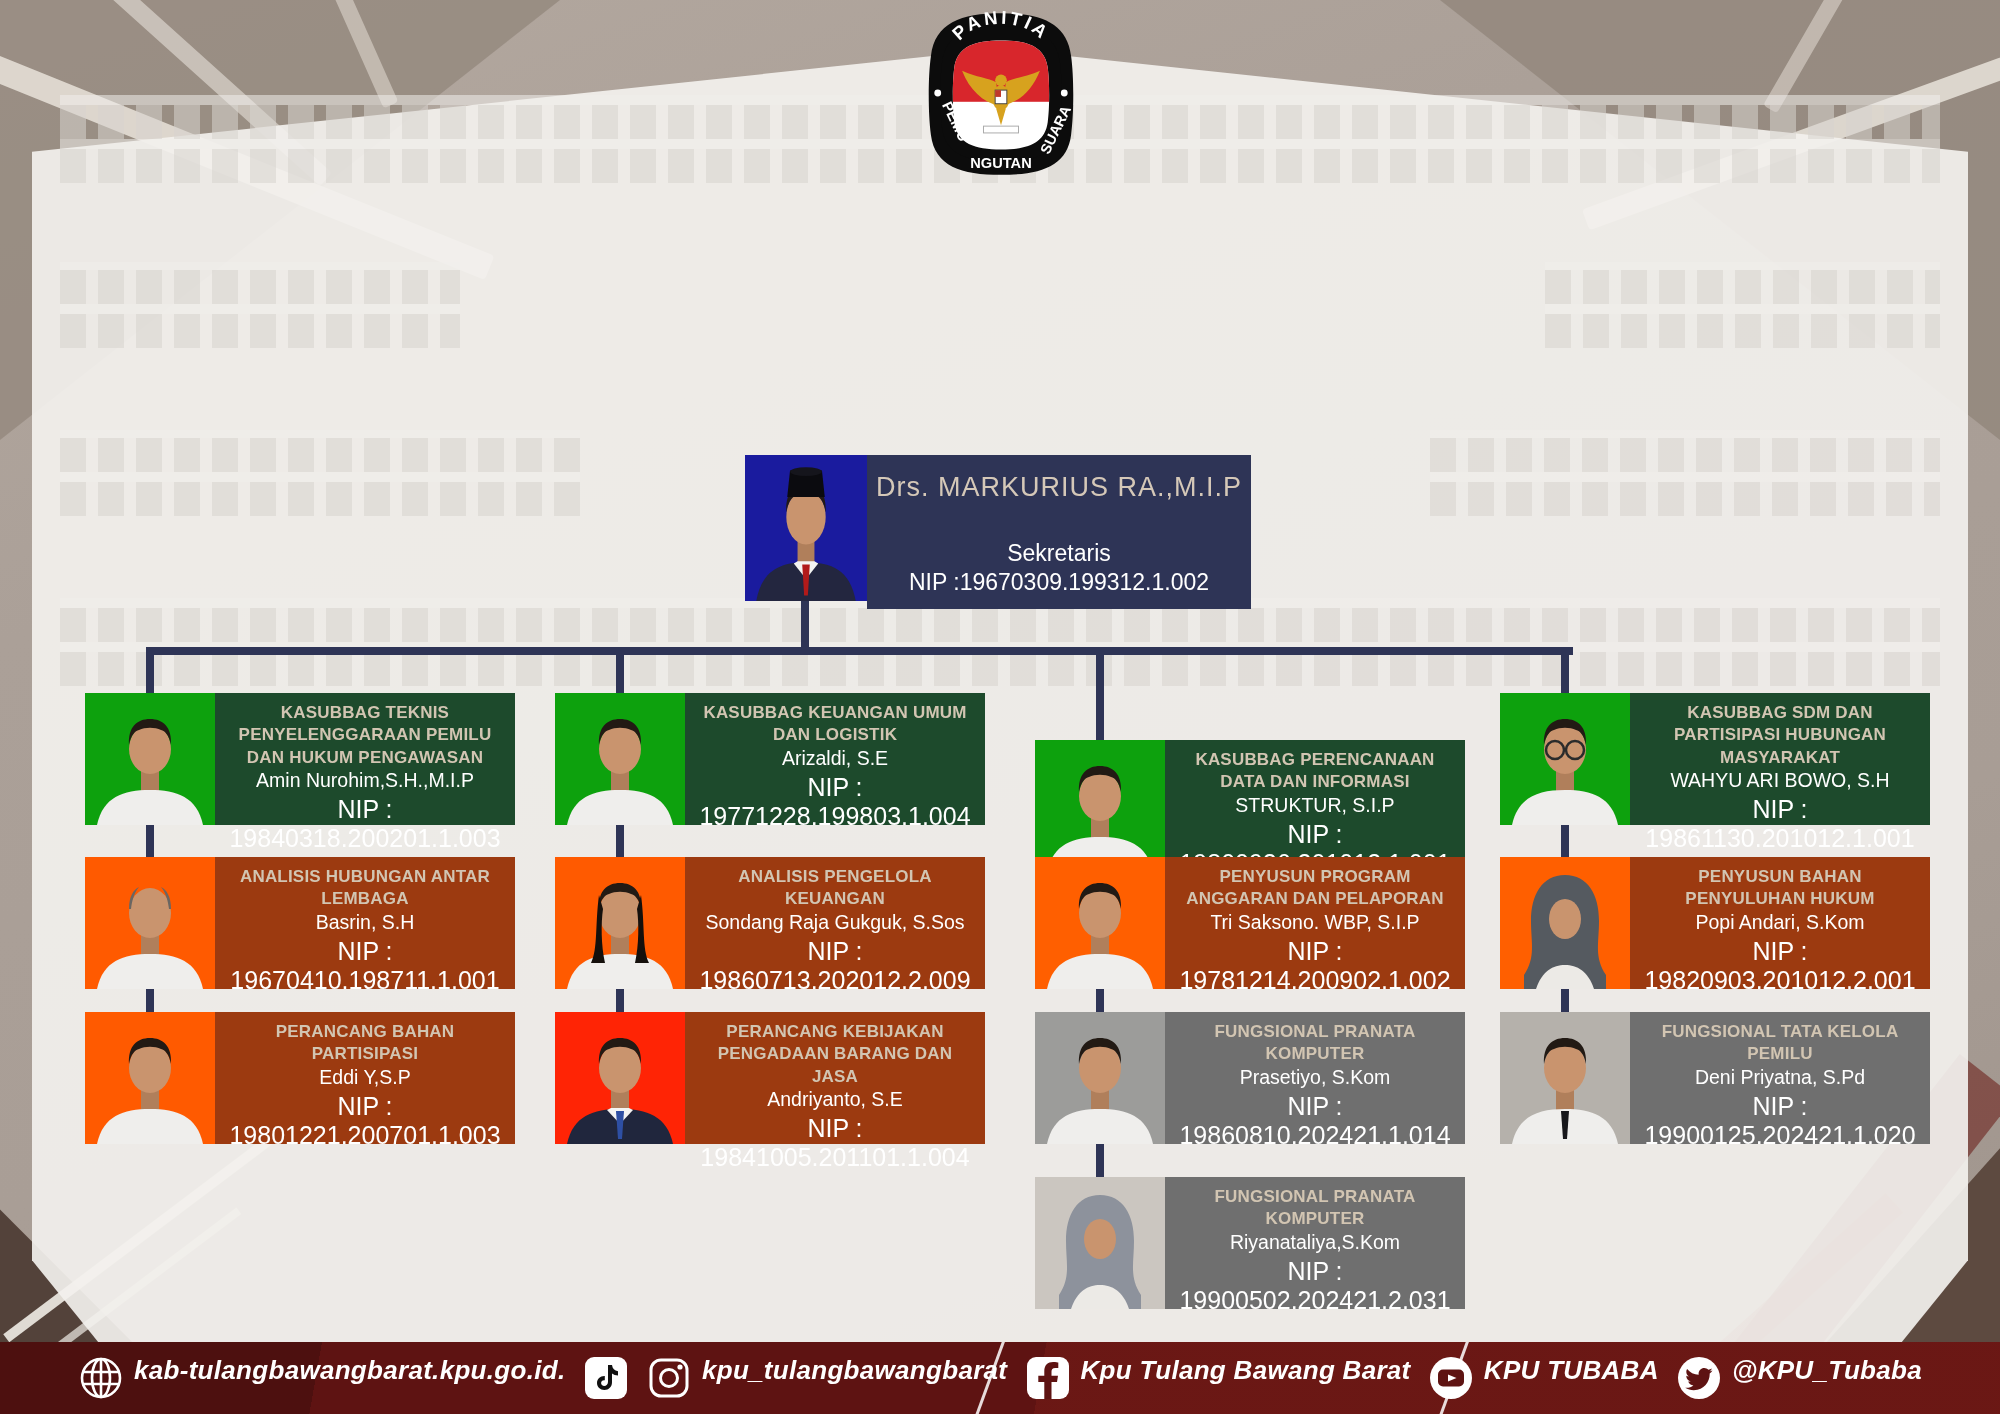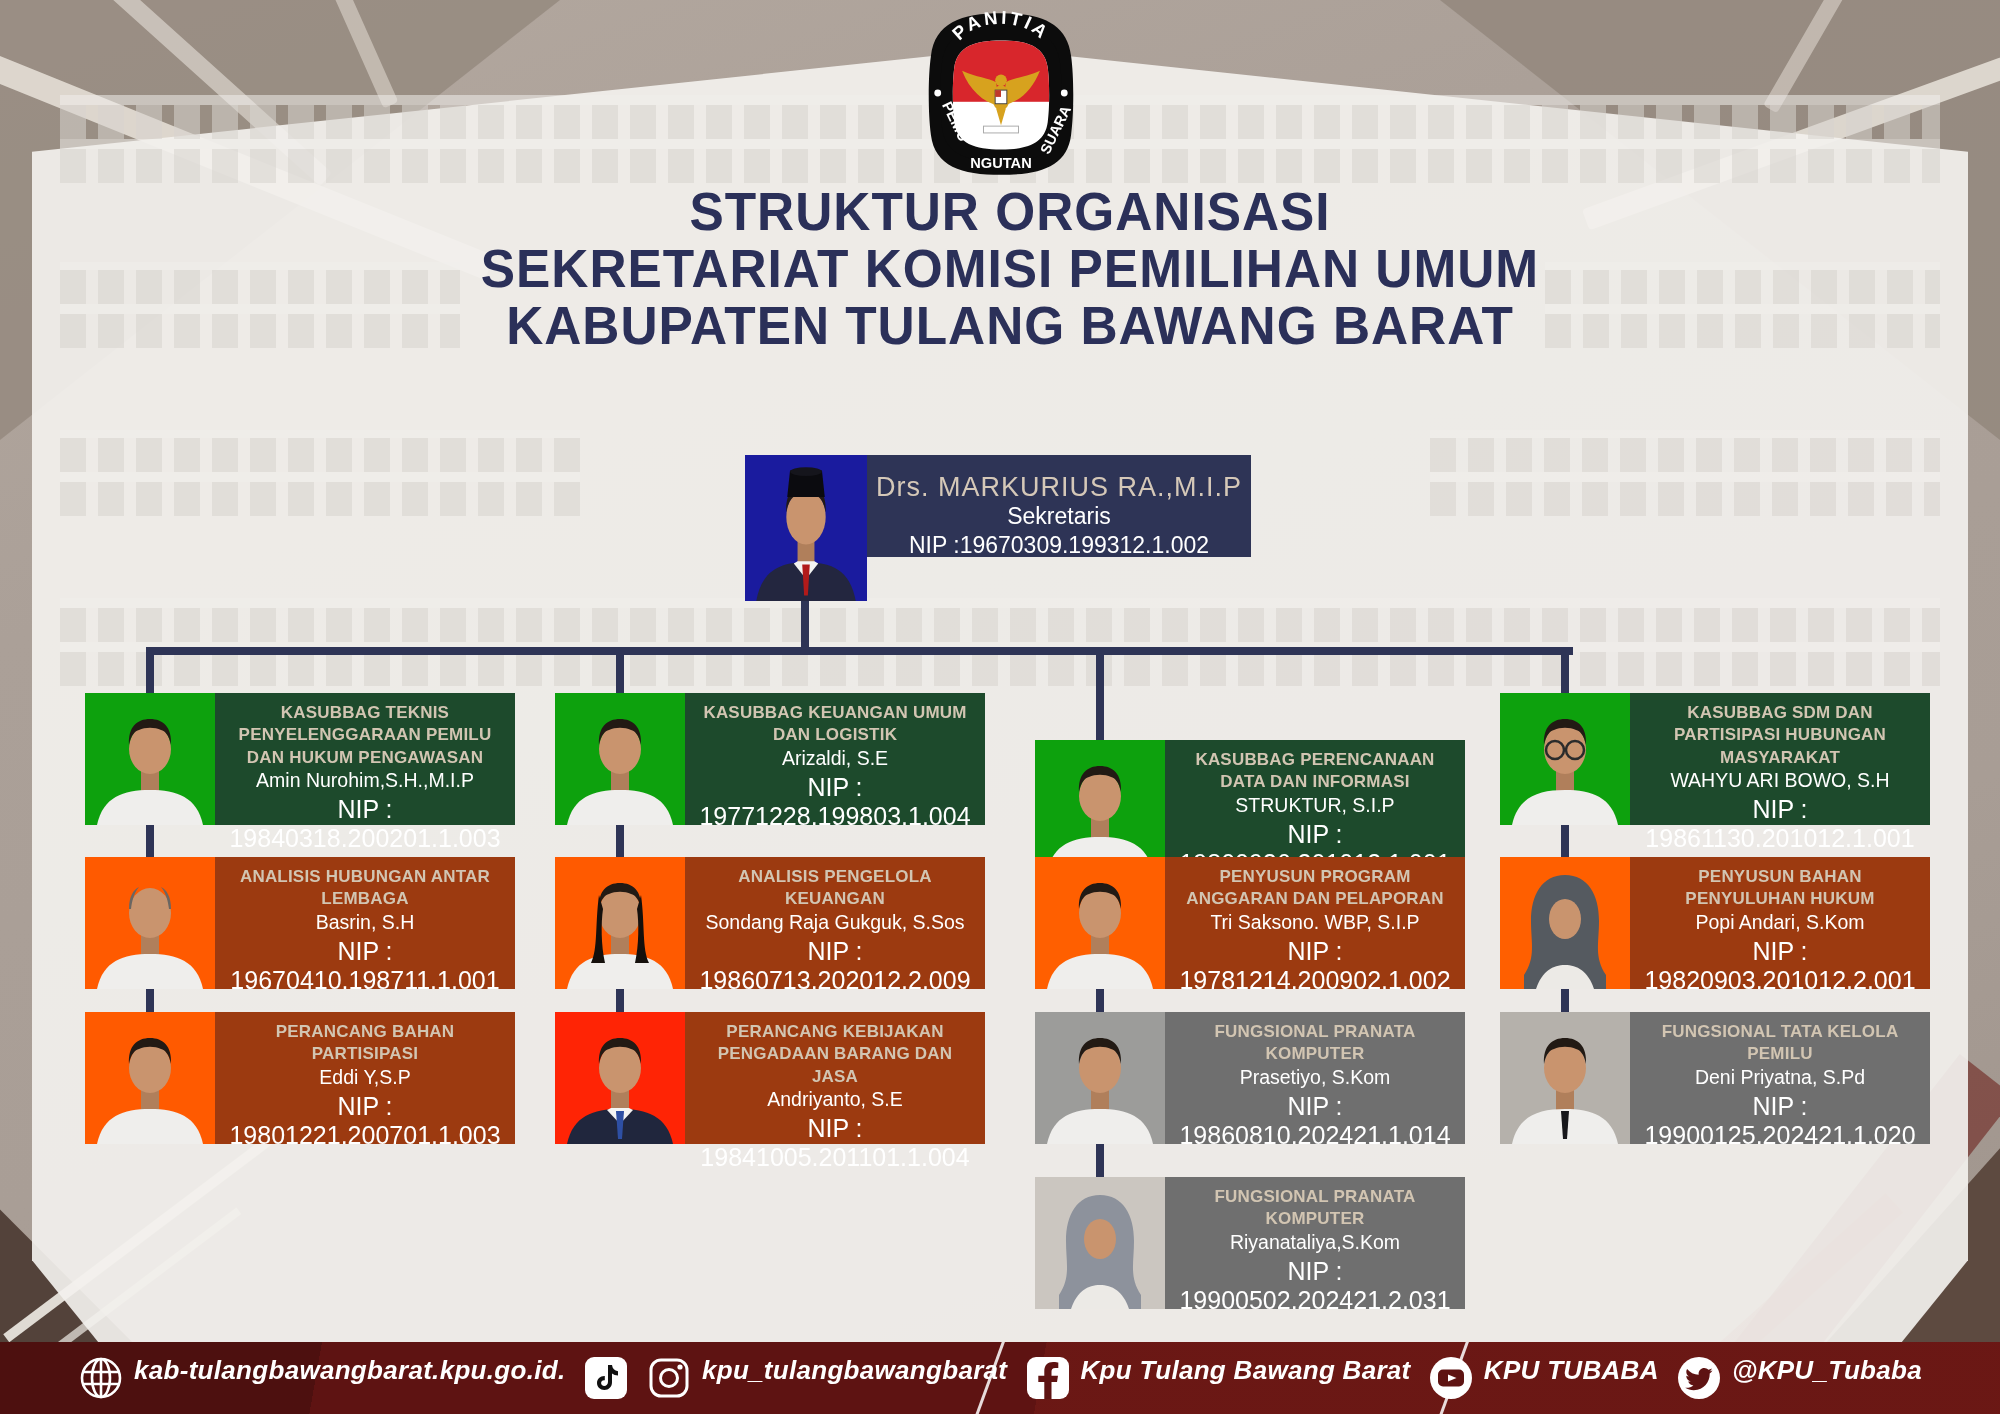--- a/index.html
+++ b/index.html
@@ -32,21 +32,21 @@
   .grid .cols{position:absolute;inset:0;background:repeating-linear-gradient(90deg,#d8d4cf 0 26px,transparent 26px 38px);}
   .grid .rows{position:absolute;inset:0;background:repeating-linear-gradient(0deg,transparent 0 34px,#f1efec 34px 44px);}
   
   .logo{position:absolute;left:928px;top:10px;width:146px;height:168px;z-index:3;}
   .logo svg{width:100%;height:100%;display:block;}
   
   .title-block{position:absolute;left:240px;top:183px;width:1540px;z-index:3;text-align:center;
                color:#2b3059;font-weight:bold;}
   .title-line{font-size:53px;line-height:57px;letter-spacing:1px;transform:scaleX(.97);}
   
-  .sec-card{position:absolute;left:745px;top:455px;width:506px;height:102px;display:flex;z-index:3;}
+  .sec-card{position:absolute;left:745px;top:455px;width:506px;height:154px;display:flex;z-index:3;}
   .sec-card .photo{flex:0 0 122px;height:146px;}
   .photo svg{width:100%;height:100%;display:block;}
   .sec-card .info{flex:1;background:#2e3456;color:#fff;display:flex;flex-direction:column;
                   align-items:center;text-align:center;padding:17px 8px 13px;}
   .sec-name{font-size:27px;color:#d5c8b8;letter-spacing:1px;}
   .sec-role{margin-top:auto;font-size:23px;}
   .sec-nip{font-size:23px;margin-top:2px;}
   
   .card{position:absolute;width:430px;height:132px;display:flex;z-index:3;}
   .card .photo{flex:0 0 130px;height:132px;}
@@ -147,25 +147,20 @@
         <circle cx="140" cy="84" r="3.5" fill="#fff"></circle>
       <text font-size="19" font-weight="bold" fill="#fff" letter-spacing="3" font-family="Liberation Sans, sans-serif">
         <textPath href="#arcTop" startOffset="50%" text-anchor="middle">PANITIA</textPath>
       </text>
       <text font-size="15" font-weight="bold" fill="#fff" font-family="Liberation Sans, sans-serif" transform="translate(14,96) rotate(64)">PEMU</text>
       <text font-size="15" font-weight="bold" fill="#fff" font-family="Liberation Sans, sans-serif" x="75" y="161" text-anchor="middle">NGUTAN</text>
       <text font-size="15" font-weight="bold" fill="#fff" font-family="Liberation Sans, sans-serif" transform="translate(124,148) rotate(-64)">SUARA</text>
     </svg>
   </div>
 
-  <div class="title-block">
-    <div class="title-line">STRUKTUR ORGANISASI</div>
-    <div class="title-line">SEKRETARIAT KOMISI PEMILIHAN UMUM</div>
-    <div class="title-line">KABUPATEN TULANG BAWANG BARAT</div>
-  </div>
 
   <div class="sec-card">
     <div class="photo" id="sec-photo">
         <svg viewBox="0 0 130 132" preserveAspectRatio="none">
           <rect width="130" height="132" fill="#1a1b9e"></rect>
           <rect x="56" y="78" width="18" height="20" fill="#b07f5b"></rect>
           <path d="M12,132 C18,104 38,97 65,97 C92,97 112,104 118,132 Z" fill="#23263f"></path>
           <path d="M52,98 L65,112 L78,98 L74,96 L56,96 Z" fill="#f4f4f2"></path>
           <path d="M61,99 L69,99 L67,127 L63,127 Z" fill="#b11a1a"></path>
           <ellipse cx="65" cy="56" rx="21" ry="25" fill="#c9946e"></ellipse>

